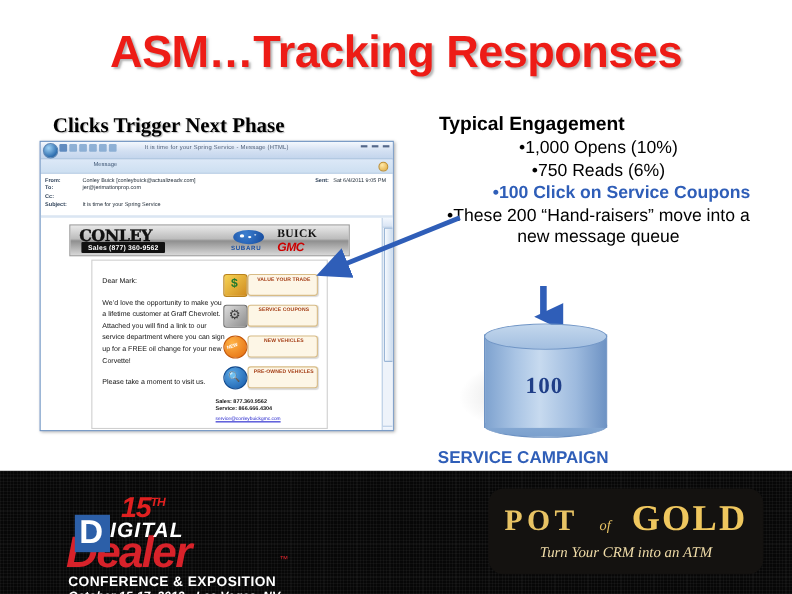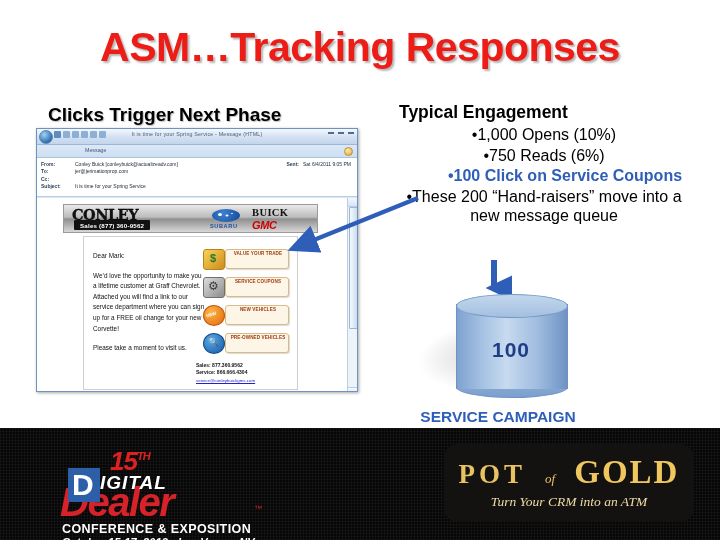--- a/index.html
+++ b/index.html
@@ -16,20 +16,21 @@
     font-size:41px;font-weight:bold;color:#ED1C16;letter-spacing:-0.5px;
     text-shadow:2px 2px 2px rgba(120,120,120,.55);
     white-space:nowrap;
   }
 
   
   .left-head{
     position:absolute;left:48px;top:104px;
     font-size:19px;font-weight:bold;color:#000;
     text-shadow:1px 1px 1px rgba(150,150,150,.6);
+    font-family:Liberation Serif, serif;
   }
 
   
   .mailwin{
     position:absolute;left:36px;top:128px;width:320px;height:262px;
     border:1px solid #6f93c0;background:#e8f0fb;
     box-shadow:1px 1px 3px rgba(0,0,0,.35);
     overflow:hidden;
   }
   .mw-titlebar{
@@ -182,42 +183,42 @@
   
   .arrow-diag{position:absolute;left:276px;top:190px;}
   .arrow-down{position:absolute;left:480px;top:258px;}
 
   
   .cyl-shadow{
     position:absolute;left:418px;top:320px;width:120px;height:70px;
     background:radial-gradient(ellipse at 60% 50%,rgba(160,160,160,.45),rgba(255,255,255,0) 70%);
     transform:skewX(-22deg);
   }
-  .cyl{position:absolute;left:456px;top:294px;width:110px;height:104px;}
+  .cyl{position:absolute;left:440px;top:294px;width:110px;height:104px;font-family:Liberation Serif, serif;}
   .cyl-body{
     position:absolute;left:0;top:10px;width:110px;height:85px;
     background:linear-gradient(90deg,#7ea2cf 0%,#a9c4e4 25%,#c7daef 45%,#9dbade 75%,#6e93c4 100%);
     border-left:1px solid #6d92c3;border-right:1px solid #6d92c3;
   }
   .cyl-top{
     position:absolute;left:0;top:0;width:110px;height:22px;border-radius:50%;
     background:linear-gradient(180deg,#c3d7ed,#a3bfe0);
     border:1px solid #7196c6;
   }
   .cyl-bot{
     position:absolute;left:0;bottom:0;width:110px;height:20px;border-radius:50%;
     background:linear-gradient(180deg,#8fb0d8,#7ba0cd);
     border:1px solid #6d92c3;
   }
   .cyl-num{
     position:absolute;left:0;top:44px;width:110px;text-align:center;
     font-size:21px;font-weight:bold;color:#1F3E87;letter-spacing:1px;z-index:3;
   }
   .camp-label{
-    position:absolute;left:398px;top:408px;width:200px;text-align:center;
+    position:absolute;left:398px;top:408px;width:200px;text-align:left;
     font-size:15.5px;font-weight:bold;color:#2F5EB8;
   }
 
   
   .footer{
     position:absolute;left:0;bottom:0;width:720px;height:112px;
     background:
       repeating-linear-gradient(0deg,rgba(255,255,255,.035) 0 1px,transparent 1px 3px),
       repeating-linear-gradient(90deg,rgba(255,255,255,.035) 0 1px,transparent 1px 3px),
       #070707;

